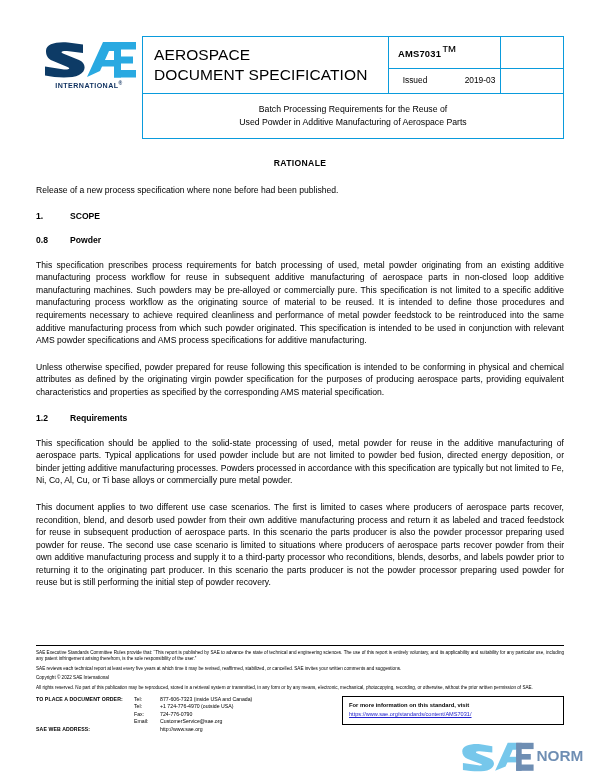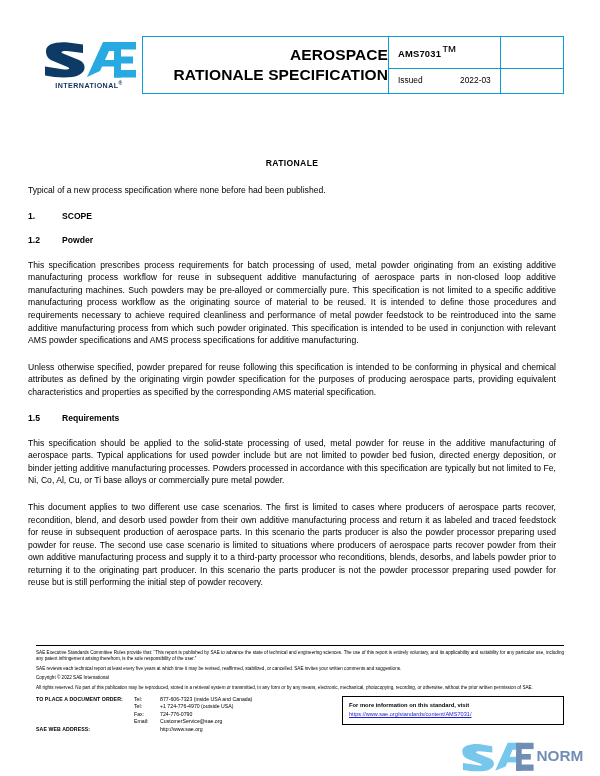--- a/index.html
+++ b/index.html
@@ -66,25 +66,24 @@
   }
   .hdr-title-cell {
     width: 246px;
     flex: 0 0 246px;
     border-right: 1.6px solid #0a9bdc;
     padding: 8px 0 8px 11px;
     box-sizing: border-box;
   }
   .hdr-title-line {
     font-size: 15.5px;
-    font-weight: bold;
+    font-weight: normal;
     line-height: 20px;
     letter-spacing: 0.1px;
     white-space: nowrap;
-    text-align: right;
   }
   .hdr-right-col {
     flex: 1 1 auto;
     display: flex;
     flex-direction: column;
   }
   .hdr-rr {
     display: flex;
     flex: 1 1 auto;
   }
@@ -107,20 +106,21 @@
     width: 62px;
     flex: 0 0 62px;
   }
   .hdr-issued-cell {
     flex: 1 1 auto;
     border-right: 1.6px solid #0a9bdc;
     padding: 6px 0 6px 9px;
     box-sizing: border-box;
     display: flex;
     min-height: 23px;
+    justify-content: center;
   }
   .hdr-issued-label {
     font-size: 8.4px;
     width: 62px;
     flex: 0 0 62px;
   }
   .hdr-issued-value {
     font-size: 8.4px;
   }
   .hdr-subtitle-row {
@@ -129,21 +129,21 @@
     text-align: center;
   }
   .hdr-subtitle-line {
     font-size: 8.7px;
     line-height: 12.6px;
   }
 
   
   .body-area {
     position: absolute;
-    left: 28px;
+    left: 36px;
     top: 158px;
     width: 528px;
   }
   .center-head {
     text-align: center;
     font-size: 8.6px;
     font-weight: bold;
     letter-spacing: 0.35px;
     margin: 0 0 16px 0;
   }
@@ -271,64 +271,68 @@
         <rect x="150" y="4" width="14" height="71" fill="#29a9e1"></rect>
       </svg>
       <div class="sae-international"><span>INTERNATIONAL</span><span class="reg">®</span></div>
     </div>
 
     <div class="hdr-table">
       <div class="hdr-row">
 
         <div class="hdr-title-cell">
           <div class="hdr-title-line">AEROSPACE</div>
-          <div class="hdr-title-line">RATIONALE SPECIFICATION</div>
+          <div class="hdr-title-line">DOCUMENT SPECIFICATION</div>
         </div>
 
         <div class="hdr-right-col">
           <div class="hdr-rr top">
             <div class="hdr-docid-cell">
               <span class="hdr-docid">AMS7031</span><span class="tm">™</span>
             </div>
             <div class="hdr-blank-cell"></div>
           </div>
           <div class="hdr-rr">
             <div class="hdr-issued-cell">
               <span class="hdr-issued-label">Issued</span>
-              <span class="hdr-issued-value">2022-03</span>
+              <span class="hdr-issued-value">2019-03</span>
             </div>
             <div class="hdr-blank-cell"></div>
           </div>
         </div>
       </div>
 
+      <div class="hdr-subtitle-row">
+        <div class="hdr-subtitle-line">Batch Processing Requirements for the Reuse of</div>
+        <div class="hdr-subtitle-line">Used Powder in Additive Manufacturing of Aerospace Parts</div>
+      </div>
     </div>
   </div>
 
   <div class="body-area">
 
     <div class="center-head">RATIONALE</div>
 
-    <p class="para nojust">Typical of a new process specification where none before had been published.</p>
+    <p class="para nojust">Release of a new process specification where none before had been published.</p>
 
     <div class="sec-head">
       <span class="sec-num">1.</span>
       <span class="sec-text">SCOPE</span>
     </div>
 
     <div class="sec-head">
-      <span class="sec-num">1.2</span>
+      <span class="sec-num">0.8</span>
       <span class="sec-text">Powder</span>
     </div>
 
     <p class="para">This specification prescribes process requirements for batch processing of used, metal powder originating from an existing additive manufacturing process workflow for reuse in subsequent additive manufacturing of aerospace parts in non-closed loop additive manufacturing machines. Such powders may be pre-alloyed or commercially pure. This specification is not limited to a specific additive manufacturing process workflow as the originating source of material to be reused. It is intended to define those procedures and requirements necessary to achieve required cleanliness and performance of metal powder feedstock to be reintroduced into the same additive manufacturing process from which such powder originated. This specification is intended to be used in conjunction with relevant AMS powder specifications and AMS process specifications for additive manufacturing.</p>
     <p class="para">Unless otherwise specified, powder prepared for reuse following this specification is intended to be conforming in physical and chemical attributes as defined by the originating virgin powder specification for the purposes of producing aerospace parts, providing equivalent characteristics and properties as specified by the corresponding AMS material specification.</p>
 
     <div class="sec-head">
-      <span class="sec-num">1.5</span>
+      <span class="sec-num">1.2</span>
       <span class="sec-text">Requirements</span>
     </div>
 
     <p class="para">This specification should be applied to the solid-state processing of used, metal powder for reuse in the additive manufacturing of aerospace parts. Typical applications for used powder include but are not limited to powder bed fusion, directed energy deposition, or binder jetting additive manufacturing processes. Powders processed in accordance with this specification are typically but not limited to Fe, Ni, Co, Al, Cu, or Ti base alloys or commercially pure metal powder.</p>
     <p class="para">This document applies to two different use case scenarios. The first is limited to cases where producers of aerospace parts recover, recondition, blend, and desorb used powder from their own additive manufacturing process and return it as labeled and traced feedstock for reuse in subsequent production of aerospace parts. In this scenario the parts producer is also the powder processor preparing used powder for reuse. The second use case scenario is limited to situations where producers of aerospace parts recover powder from their own additive manufacturing process and supply it to a third-party processor who reconditions, blends, desorbs, and labels powder prior to returning it to the originating part producer. In this scenario the parts producer is not the powder processor preparing used powder for reuse but is still performing the initial step of powder recovery.</p>
   </div>
 
   <div class="footer">
     <div class="footer-rule"></div>
 

